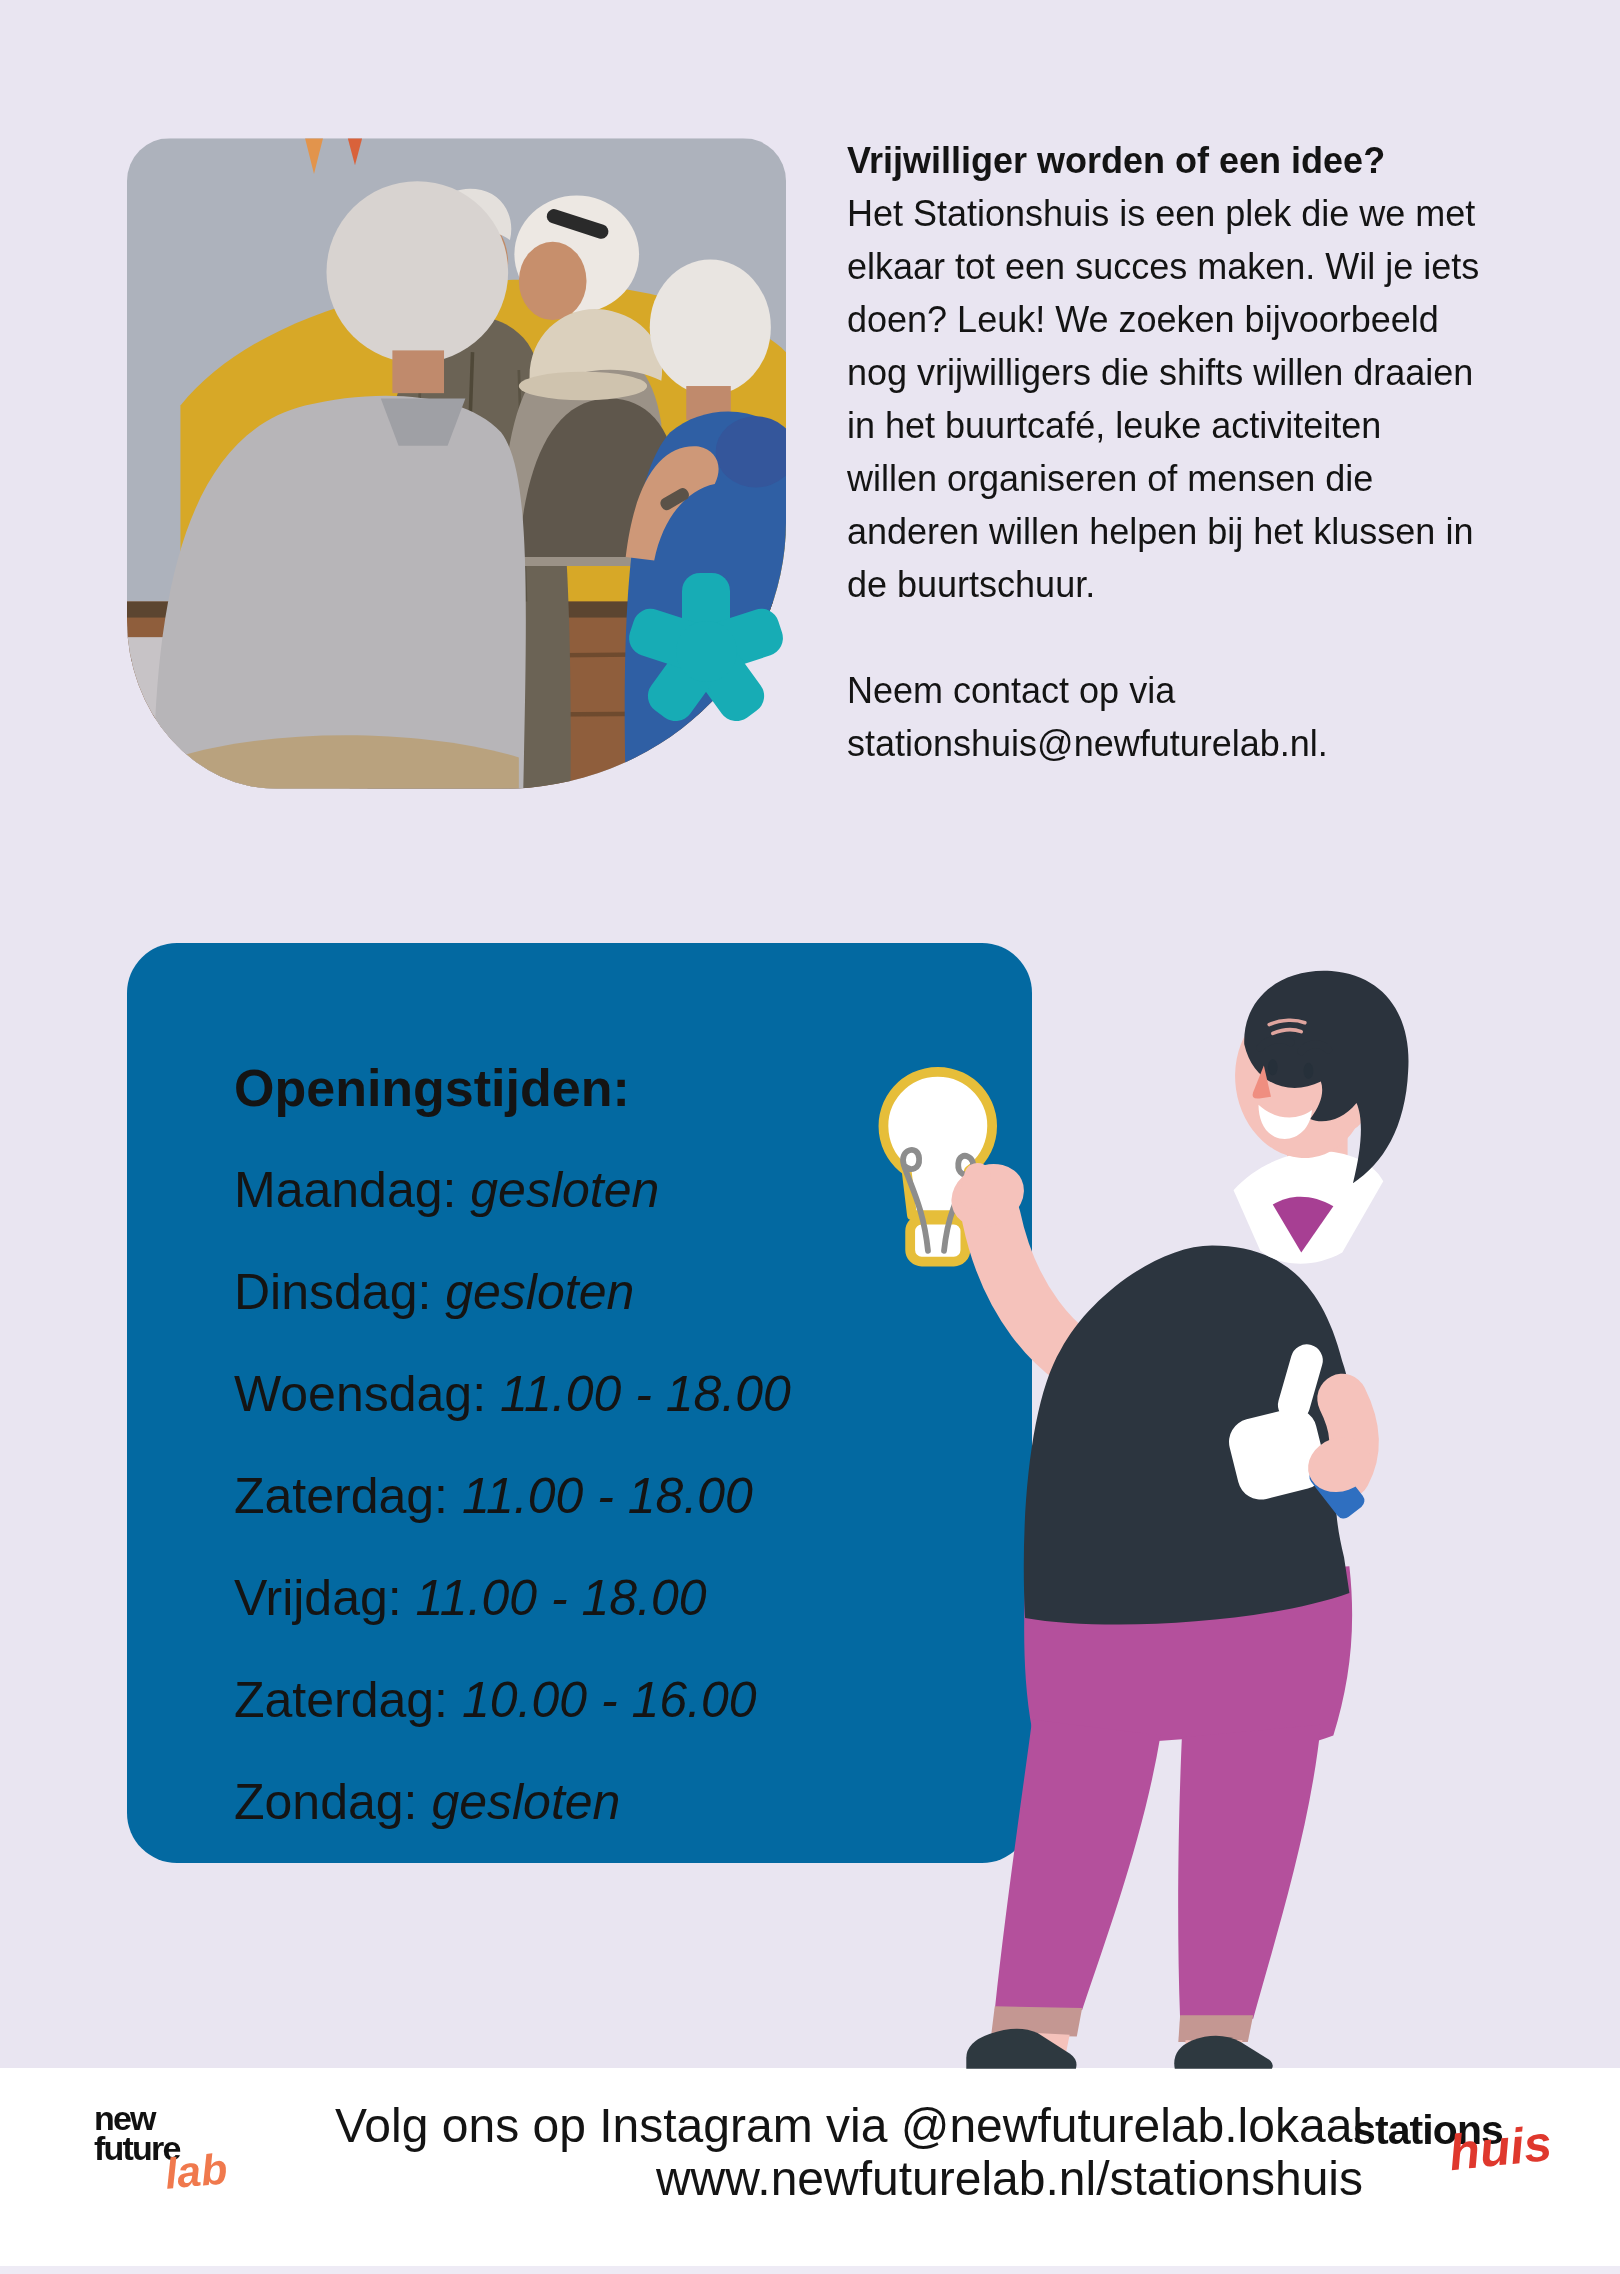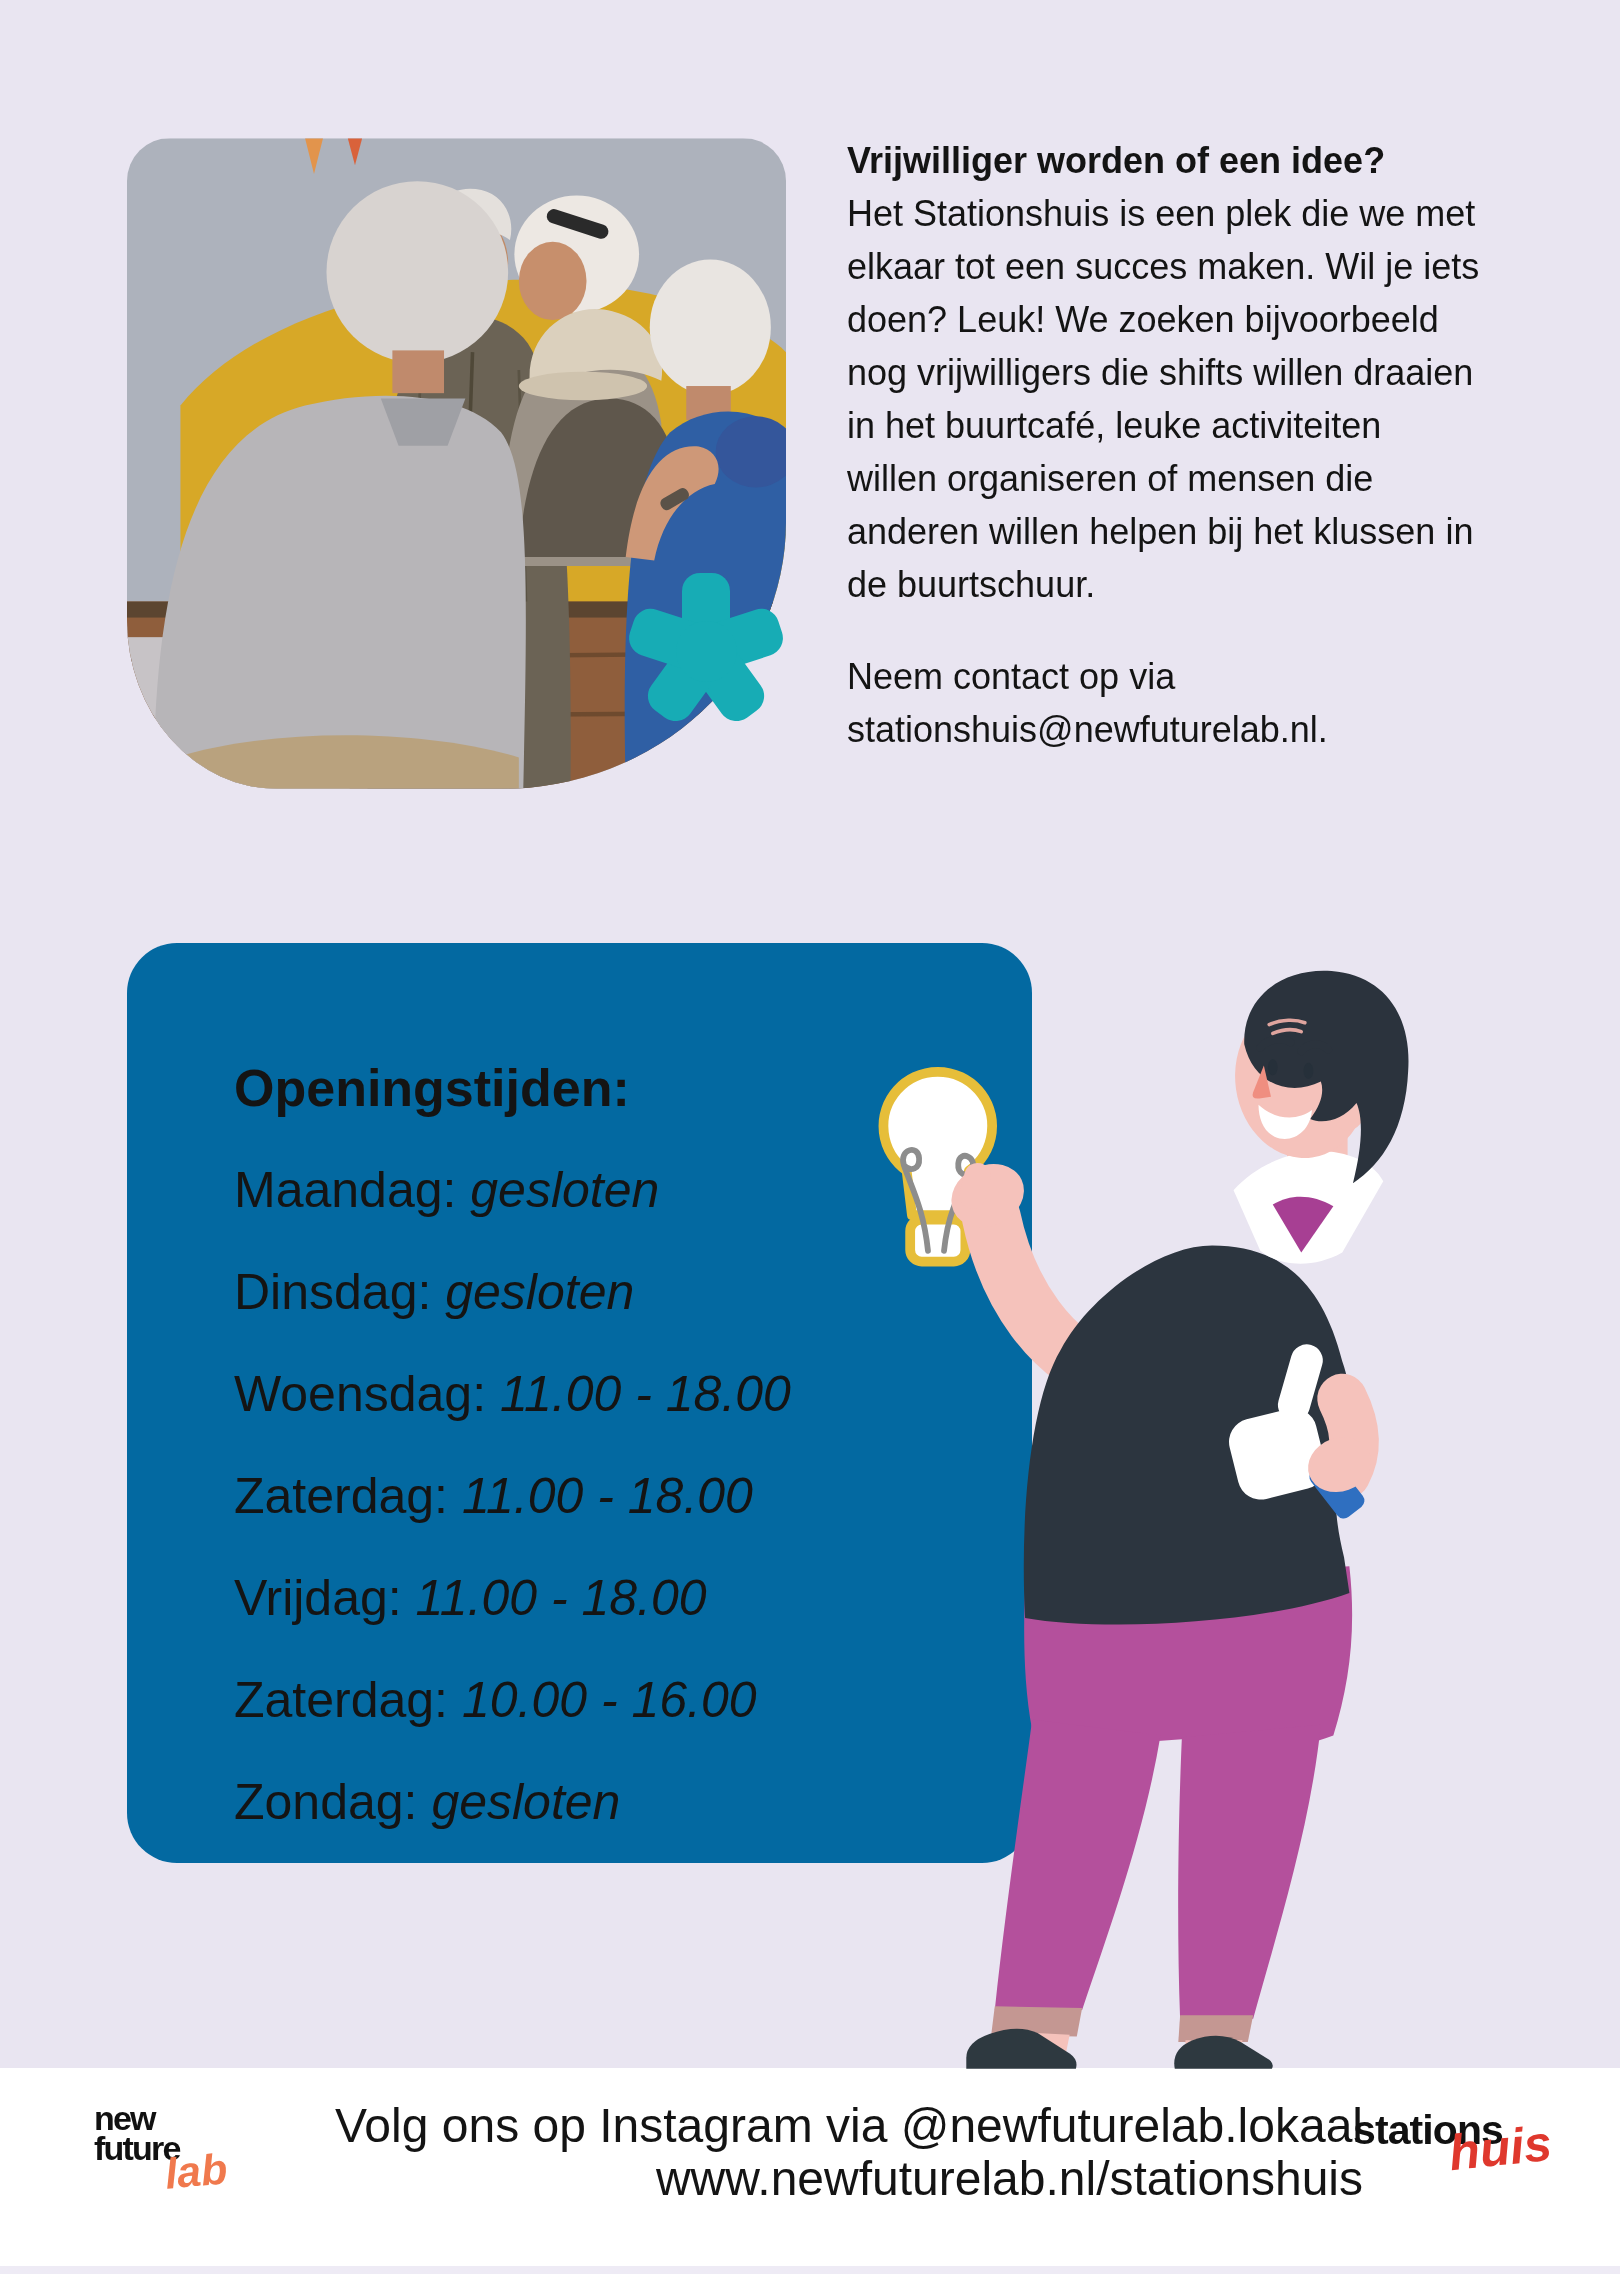--- a/index.html
+++ b/index.html
@@ -20,21 +20,21 @@
   .asterisk{position:absolute;left:628px;top:573px;width:157px;height:157px;z-index:2;}
   .ast-arm{
     position:absolute;left:54px;top:0;width:48px;height:89px;border-radius:18px;
     background:#17ACB5;transform-origin:24px 78px;
   }
   .ast-core{position:absolute;left:48px;top:48px;width:61px;height:61px;border-radius:50%;background:#17ACB5;}
   
   .intro{position:absolute;left:847px;top:134px;width:695px;font-size:36px;line-height:53px;z-index:2;}
   .intro-title{font-weight:bold;}
   .intro-body{white-space:pre-line;}
-  .intro-contact{white-space:pre-line;margin-top:39px;}
+  .intro-contact{white-space:pre-line;margin-top:53px;}
   
   .hours-card{
     position:absolute;left:127px;top:943px;width:905px;height:920px;
     background:#0369a1;border-radius:50px;z-index:1;
   }
   .hours-inner{padding:94px 0 0 107px;}
   .hours-title{font-size:52px;font-weight:bold;line-height:102px;}
   .hours-row{font-size:50px;line-height:102px;}
   .hours-day{font-style:normal;}
   .hours-val{font-style:italic;}

